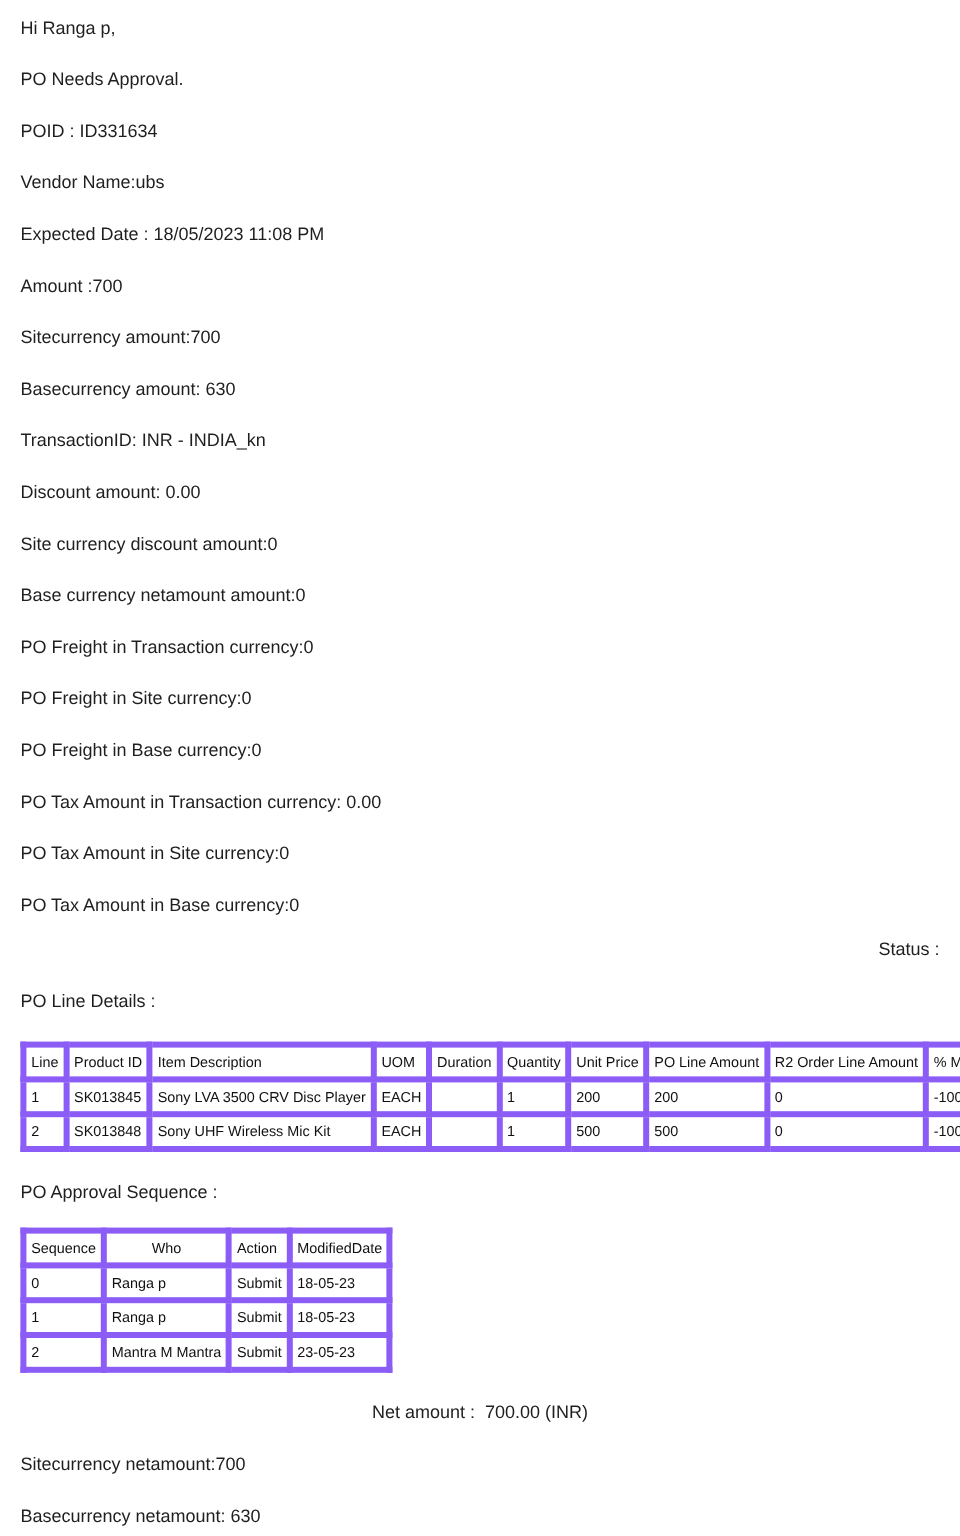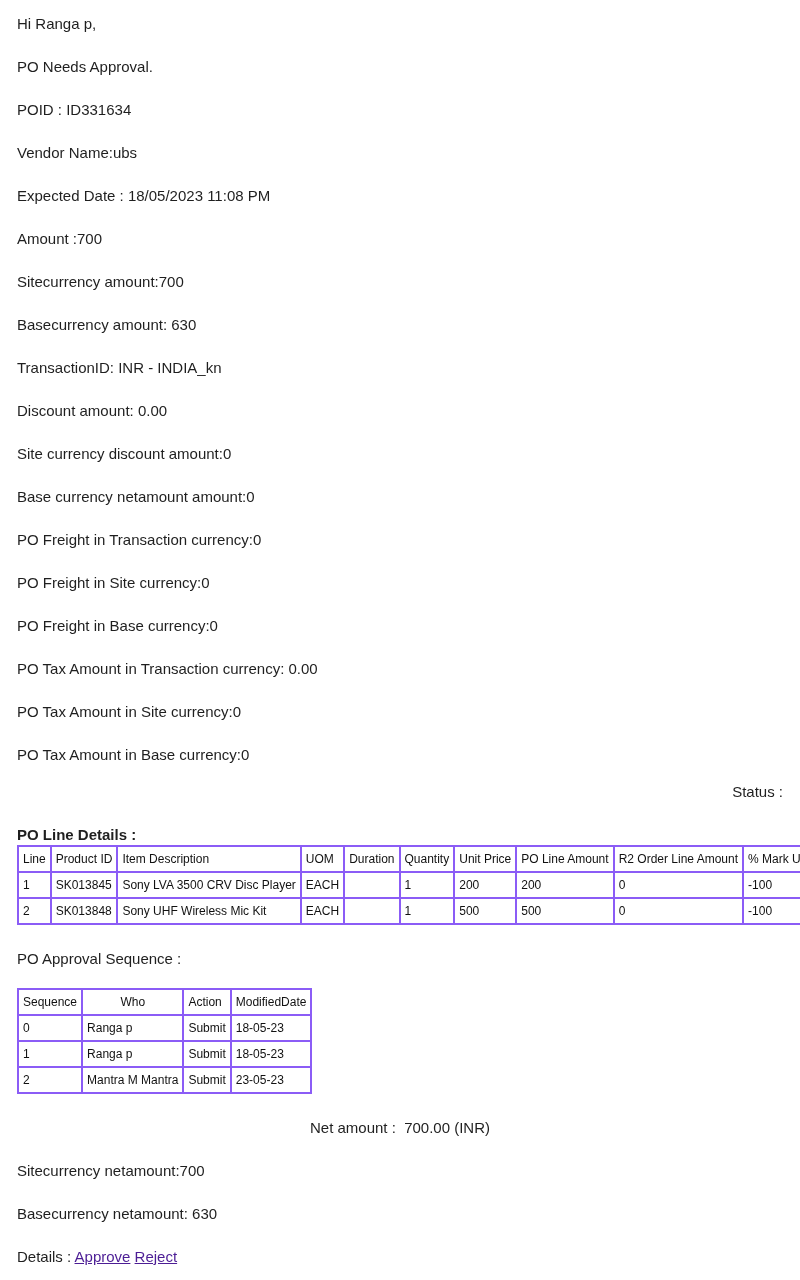--- a/index.html
+++ b/index.html
@@ -10,31 +10,31 @@
     padding: 14px 17px 0 17px;
     overflow: hidden;
     color: #1f1f1f;
     font-family: "Liberation Sans", sans-serif;
     font-size: 15px;
     line-height: 19px;
   }
   p { margin: 0 0 24px 0; }
   .pre { white-space: pre-wrap; text-align: center; }
   .status-line { margin-top: -6px; text-align: right; }
-  .heading-po-line { margin-bottom: 1px; font-weight: bold; }
+  .heading-po-line { margin-bottom: 24px; }
   .heading-approval { margin-bottom: 20px; }
   table {
     border-collapse: collapse;
     margin: 0 0 24px 0;
     font-size: 12px;
     line-height: 18px;
     color: #111111;
   }
   th, td {
-    border: 2px solid #8b5cf6;
+    border: 5px solid #8b5cf6;
     padding: 3px 4px;
     font-weight: normal;
     text-align: left;
     white-space: nowrap;
   }
   .duration-col { min-width: 48px; }
   .who-col { min-width: 98px; text-align: center; }
   a { color: #4c1d95; text-decoration: underline; cursor: pointer; }
 </style>
 </head>

